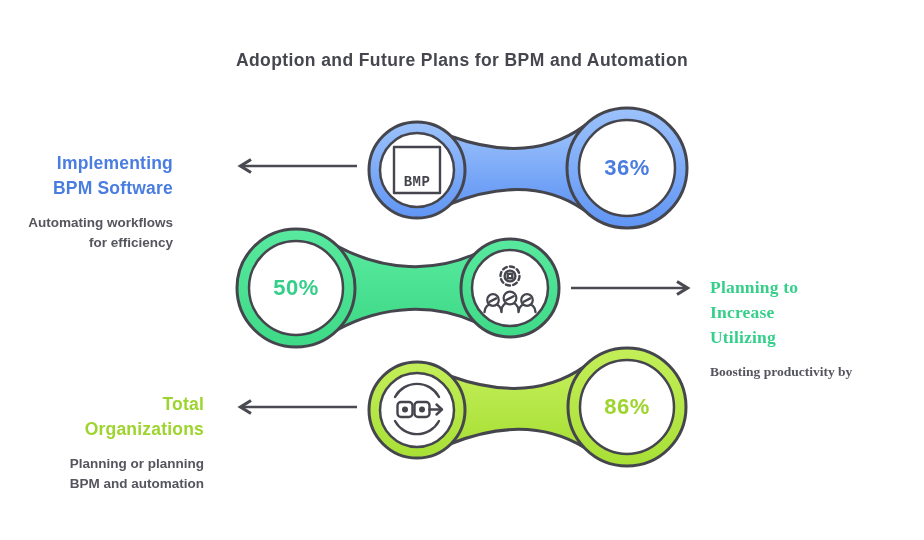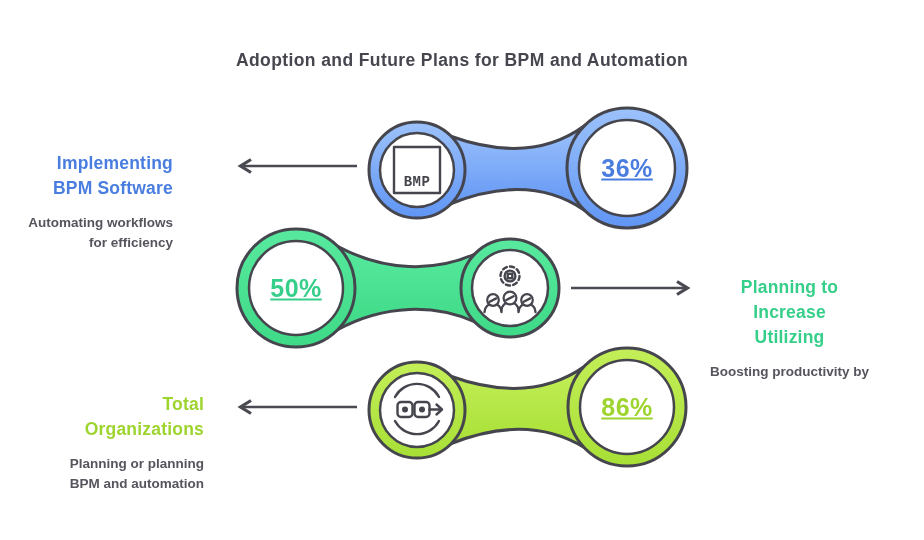--- a/index.html
+++ b/index.html
@@ -23,28 +23,28 @@
   .inner{fill:#ffffff;stroke:var(--outline);stroke-width:2.5;}
   .ic{stroke:var(--outline);fill:none;stroke-width:2.4;stroke-linecap:round;stroke-linejoin:round;}
   .ic-fill{fill:var(--outline);stroke:none;}
   .ic-white{fill:#ffffff;stroke:var(--outline);stroke-width:2.2;}
   .ic-text{
     fill:var(--outline);font-family:"Liberation Mono", monospace;font-weight:700;
     font-size:14px;letter-spacing:.5px;text-anchor:middle;
   }
   .pct{
     position:absolute;transform:translate(-50%,-50%);
-    font-size:25px;font-weight:700;letter-spacing:.5px;white-space:nowrap;text-decoration:underline;
+    font-size:22px;font-weight:700;letter-spacing:.5px;white-space:nowrap;
   }
   .arrow line, .arrow polyline{stroke:var(--arrow);fill:none;}
   .label{position:absolute;white-space:nowrap;}
   .label .h{font-size:17.5px;font-weight:700;line-height:25px;letter-spacing:.2px;}
   .label .s{font-size:13.5px;font-weight:700;line-height:20px;color:var(--gray);margin-top:12px;}
   .align-r{text-align:right;}
-  .align-l{text-align:center;}
+  .align-l{text-align:left;font-family:Liberation Serif, serif;}
   .t-blue{color:var(--blue_text);}
   .t-green{color:var(--green_text);}
   .t-lime{color:var(--lime_text);}
 </style>
 </head>
 <body>
 
 <div class="stage">
 
   <svg width="0" height="0" style="position:absolute">

